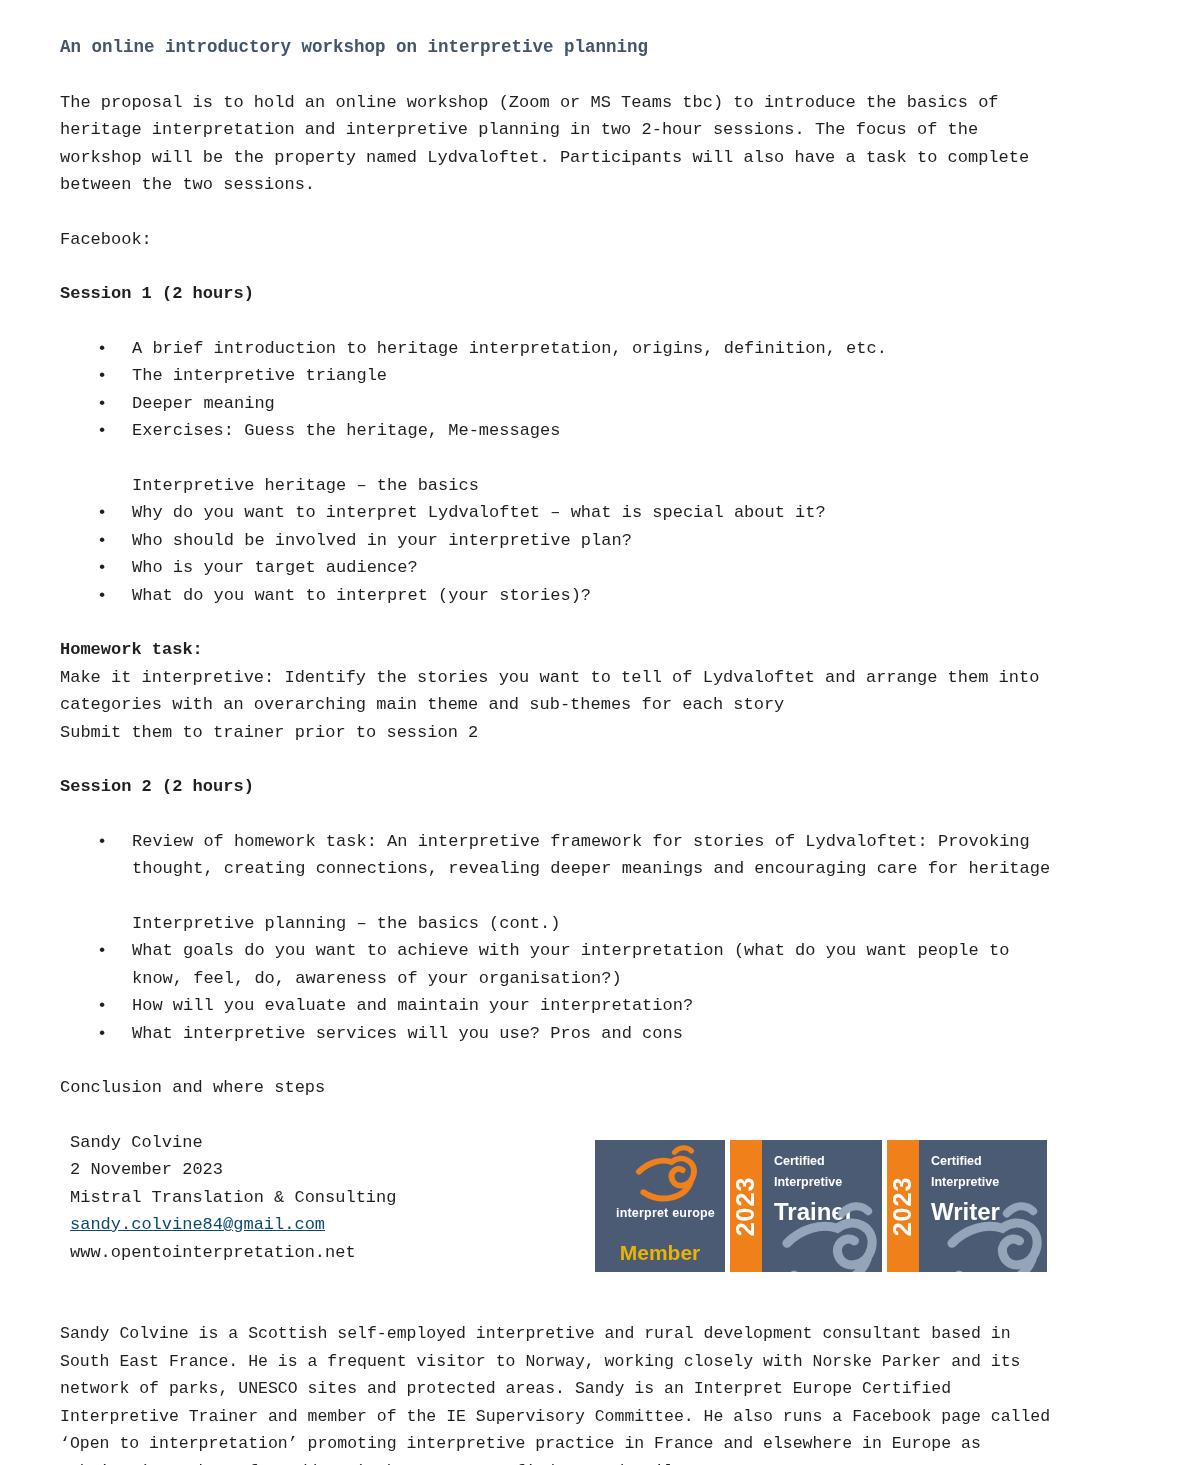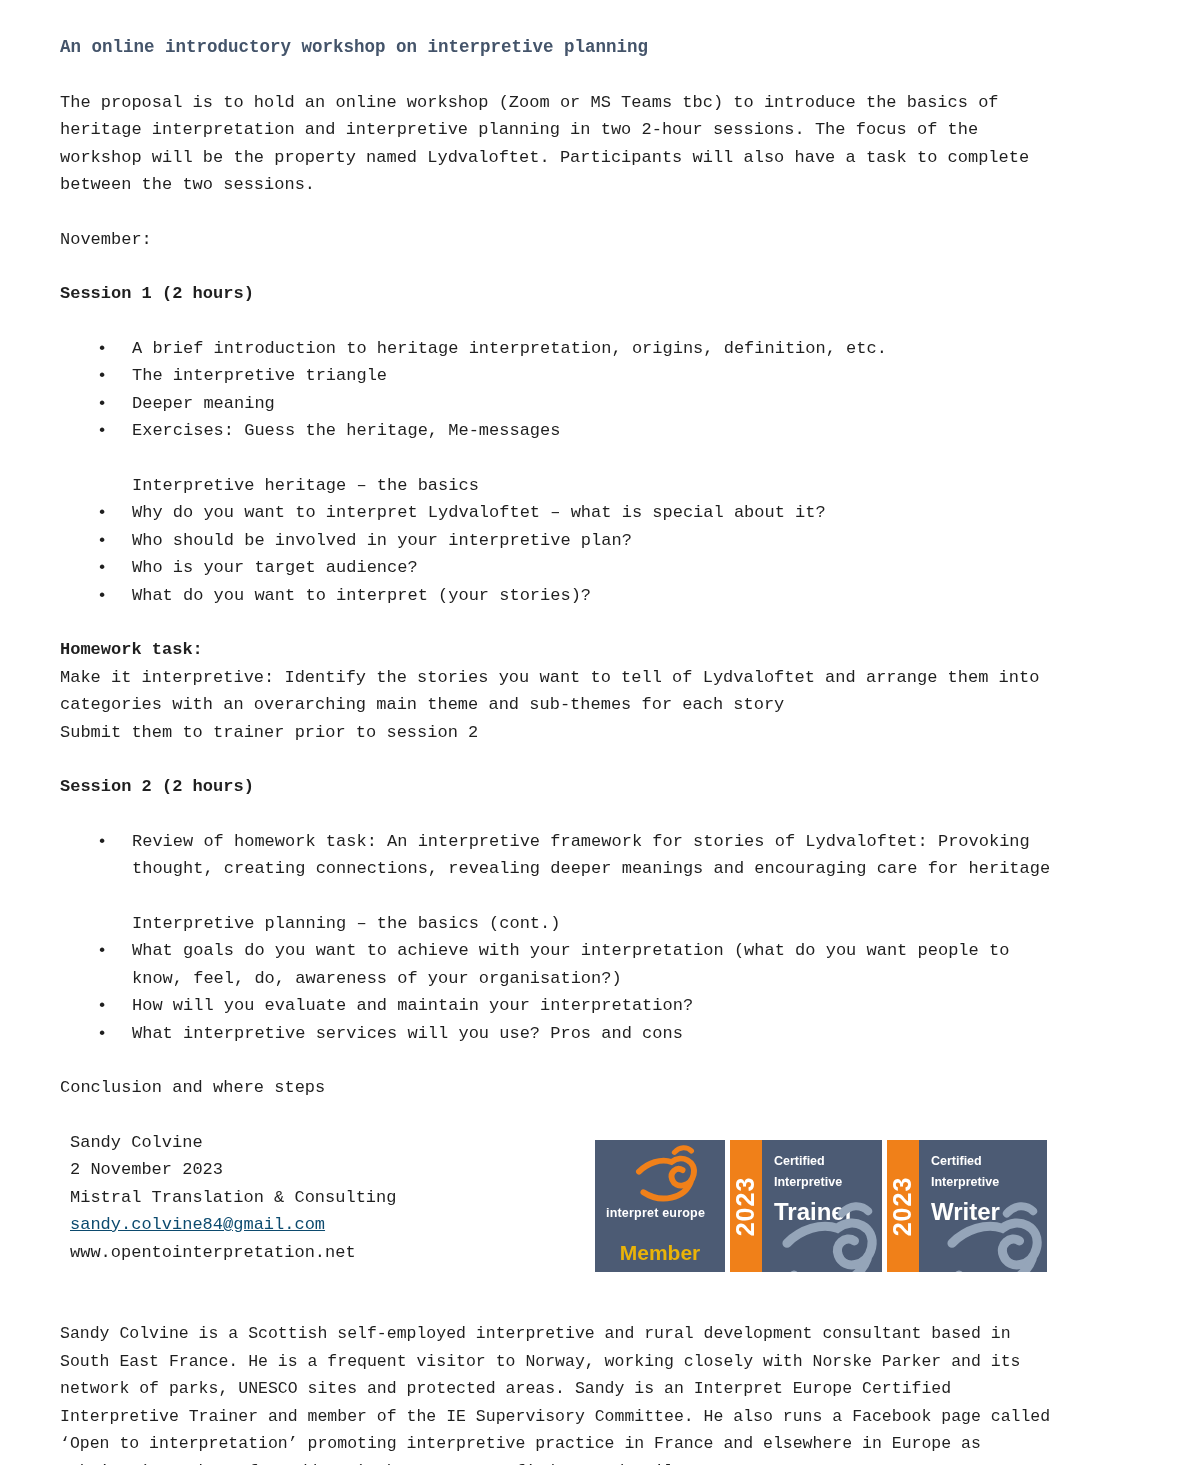--- a/index.html
+++ b/index.html
@@ -61,21 +61,21 @@
     background:#4C5B74;
     overflow:hidden;
   }
   .badge-member .swirl-orange {
     position:absolute;
     top:5px; right:16px;
   }
   .badge-member .brand {
     position:absolute;
     top:66px; left:11px; right:0;
-    text-align:left;
+    text-align:center;
     color:#ffffff;
     font-weight:bold;
     font-size:12.5px;
     letter-spacing:0.2px;
   }
   .badge-member .member-label {
     position:absolute;
     bottom:7px; left:0; right:0;
     text-align:center;
     color:#eab308;
@@ -130,21 +130,21 @@
 </head>
 <body>
 
 <div class="page">
   <div class="content">
 
     <div class="doc-title">An online introductory workshop on interpretive planning</div>
 
     <p class="gap1">The proposal is to hold an online workshop (Zoom or MS Teams tbc) to introduce the basics of heritage interpretation and interpretive planning in two 2-hour sessions. The focus of the workshop will be the property named Lydvaloftet. Participants will also have a task to complete between the two sessions.</p>
 
-    <div class="gap1">November:</div>
+    <div class="gap1">Facebook:</div>
 
     <div class="gap1 bold">Session 1 (2 hours)</div>
 
     <ul class="blist gap1">
       <li>A brief introduction to heritage interpretation, origins, definition, etc.</li>
       <li>The interpretive triangle</li>
       <li>Deeper meaning</li>
       <li>Exercises: Guess the heritage, Me-messages</li>
     </ul>
 

